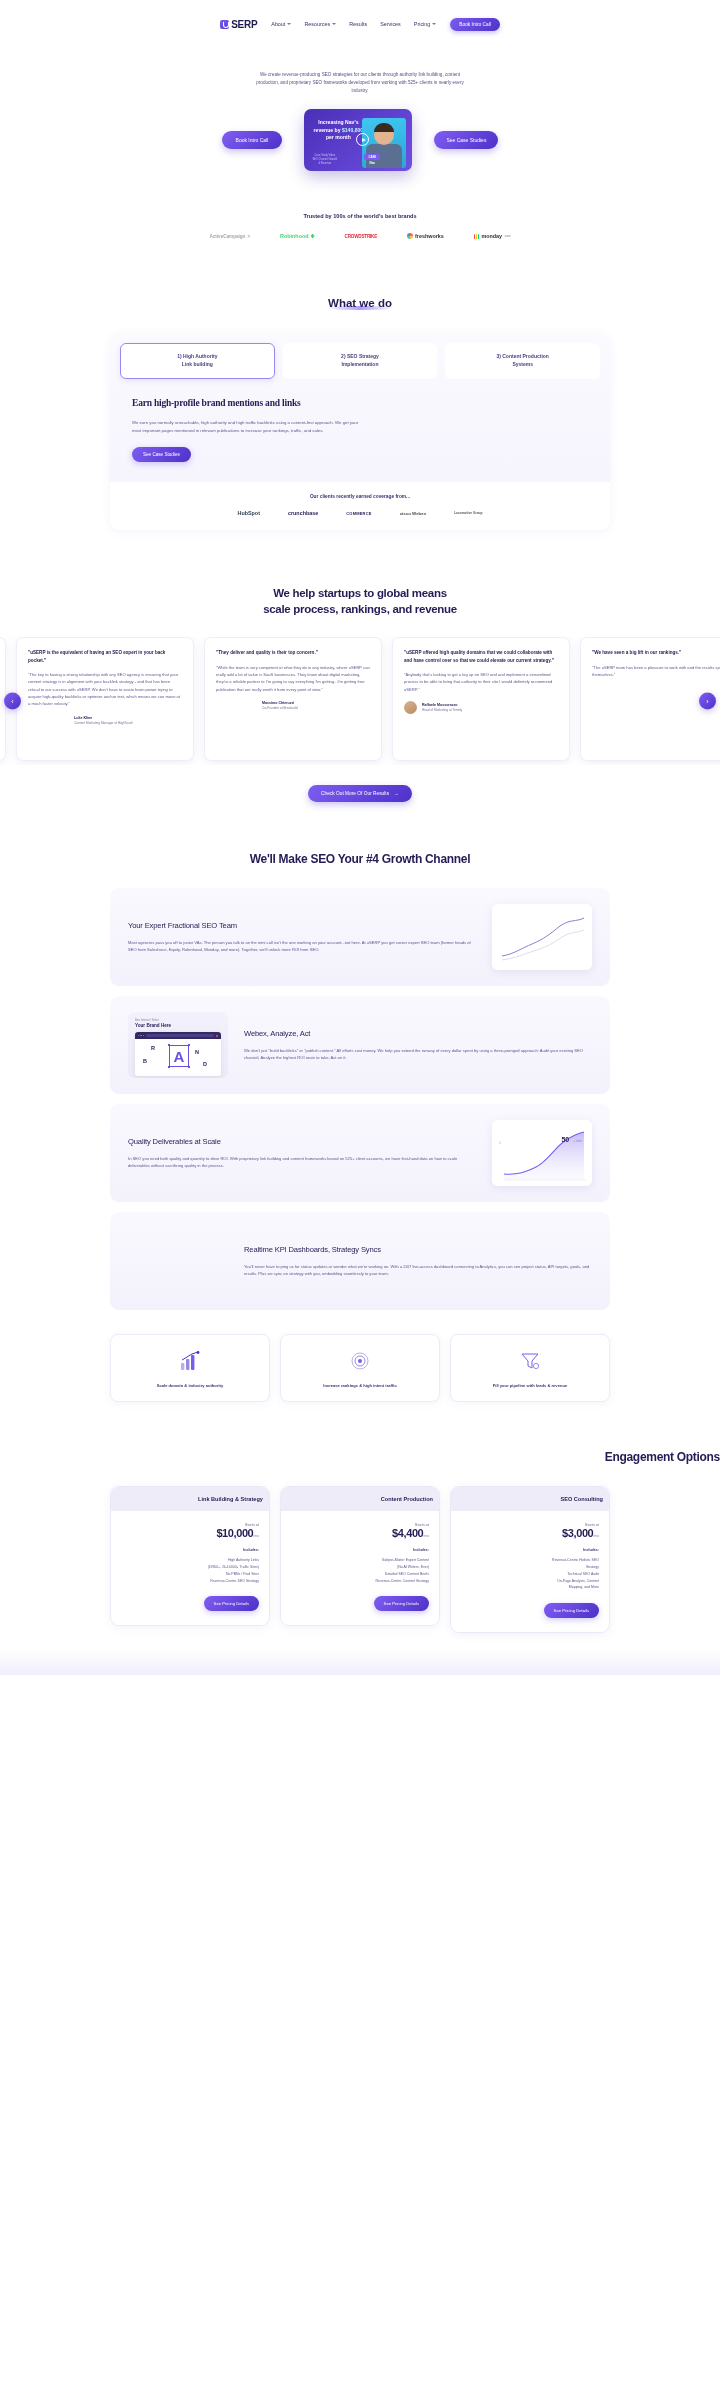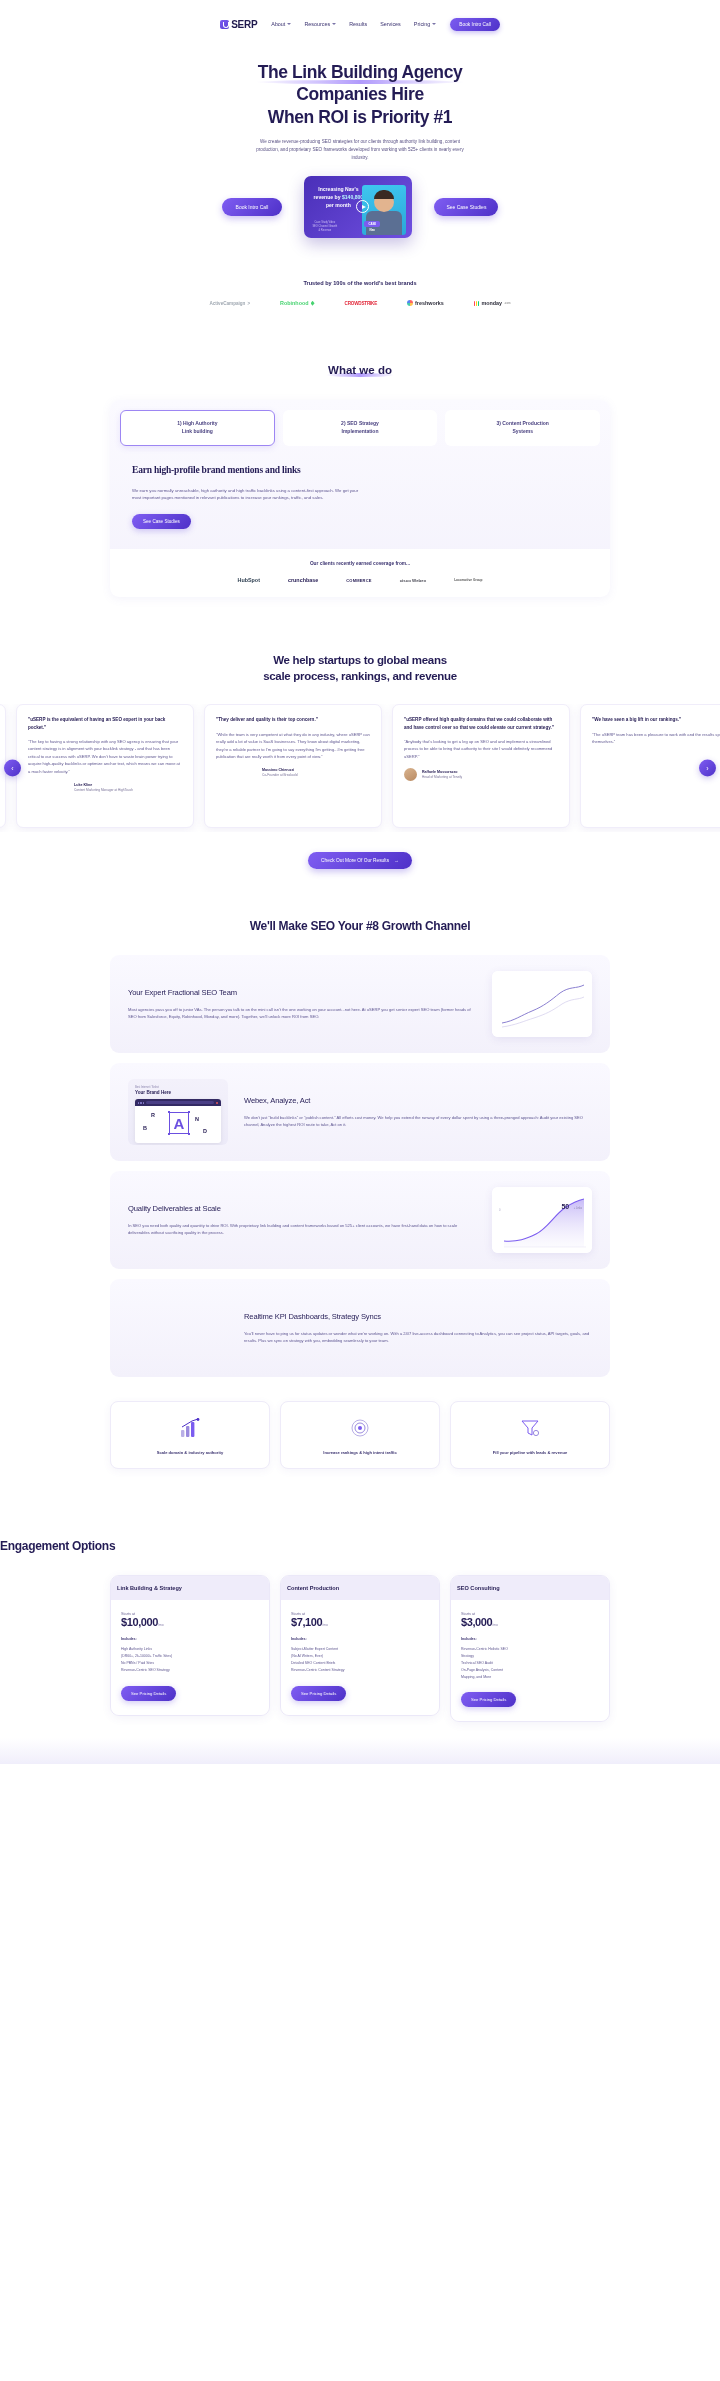--- a/index.html
+++ b/index.html
@@ -208,21 +208,21 @@
   
   .mini-row { width: 500px; margin: 24px auto 0; display:flex; gap: 10px; }
   .mini {
     flex:1; background:#fff; border:1px solid #eeebf9; border-radius:8px; padding: 13px 10px 11px;
     text-align:center; box-shadow:0 2px 8px rgba(90,70,170,.06);
   }
   .mini-ico { height: 26px; display:flex; align-items:center; justify-content:center; }
   .mini p { margin-top: 9px; font-size:4.1px; line-height:1.7; font-weight:600; color:#3b3370; }
 
   
-  .pricing { margin-top: 70px; text-align:left; }
+  .pricing { margin-top: 48px; text-align:right; }
   .pricing h2 { font-size: 12px; font-weight:700; color:#241c55; letter-spacing:-.3px; }
   .plans { width: 500px; margin: 22px auto 0; display:flex; gap: 10px; align-items:flex-start; }
   .plan {
     flex:1; background: linear-gradient(180deg,#fbfaff,#f5f3fc); border:1px solid #ebe8f8;
     border-radius: 9px; overflow:hidden; box-shadow: 0 2px 10px rgba(90,70,170,.07);
   }
   .plan-head { background:#efecfa; padding: 9px 6px; font-size:5.6px; font-weight:700; color:#2b2258; }
   .plan-body { background:#fff; padding: 12px 10px 14px; }
   .starts { font-size:3.8px; color:#6f6898; }
   .price { font-size: 11px; font-weight:700; color:#241c55; letter-spacing:-.4px; }
@@ -263,25 +263,20 @@
       </span>
       <span class="nav-link">
         <span>Pricing</span>
         <i class="caret"></i>
       </span>
     </div>
     <div class="nav-cta">Book Intro Call</div>
   </div>
 
   <div class="hero">
-    <h1>
-      <span class="hl-underline">The Link Building Agency</span><br>
-      <span>Companies Hire</span><br>
-      <span>When ROI is Priority #1</span>
-    </h1>
     <p class="sub">We create revenue-producing SEO strategies for our clients through authority link building, content production, and proprietary SEO frameworks developed from working with 525+ clients in nearly every industry.</p>
 
     <div class="hero-row">
       <div class="btn-primary">Book Intro Call</div>
 
       <div class="video-card">
         <div class="vc-text">
           <span>Increasing Nav's revenue by </span><span class="vc-amount">$140,800</span><span> per month</span>
         </div>
         <div class="vc-photo">
@@ -410,21 +405,21 @@
     </div>
   </div>
   <div class="results-btn-wrap">
     <div class="results-btn">
       <span>Check Out More Of Our Results</span>
       <span>→</span>
     </div>
   </div>
 
   <div class="growth">
-    <h2>We'll Make SEO Your #8 Growth Channel</h2>
+    <h2>We'll Make SEO Your #4 Growth Channel</h2>
 
     <div class="feat-list">
 
       <div class="feat">
         <div class="feat-txt">
           <h4>Your Expert Fractional SEO Team</h4>
           <p>Most agencies pass you off to junior VAs. The person you talk to on the mini call isn't the one working on your account...not here. At uSERP you get senior expert SEO team (former heads of SEO from Salesforce, Equity, Robinhood, Monday, and more). Together, we'll unlock more ROI from SEO.</p>
         </div>
         <div class="feat-vis vis-card">
           <svg class="lc" viewBox="0 0 100 66">
@@ -555,21 +550,21 @@
           </div>
           <div class="plan-btn">See Pricing Details</div>
         </div>
       </div>
 
       <div class="plan">
         <div class="plan-head">Content Production</div>
         <div class="plan-body">
           <div class="starts">Starts at</div>
           <div class="price">
-            <span>$7,100</span><small>/mo</small>
+            <span>$4,400</span><small>/mo</small>
           </div>
           <div class="includes">Includes:</div>
           <div class="plan-feats">
             Subject-Matter Expert Content<br>(No AI Writers, Ever)<br>Detailed SEO Content Briefs<br>Revenue-Centric Content Strategy
           </div>
           <div class="plan-btn">See Pricing Details</div>
         </div>
       </div>
 
       <div class="plan">

